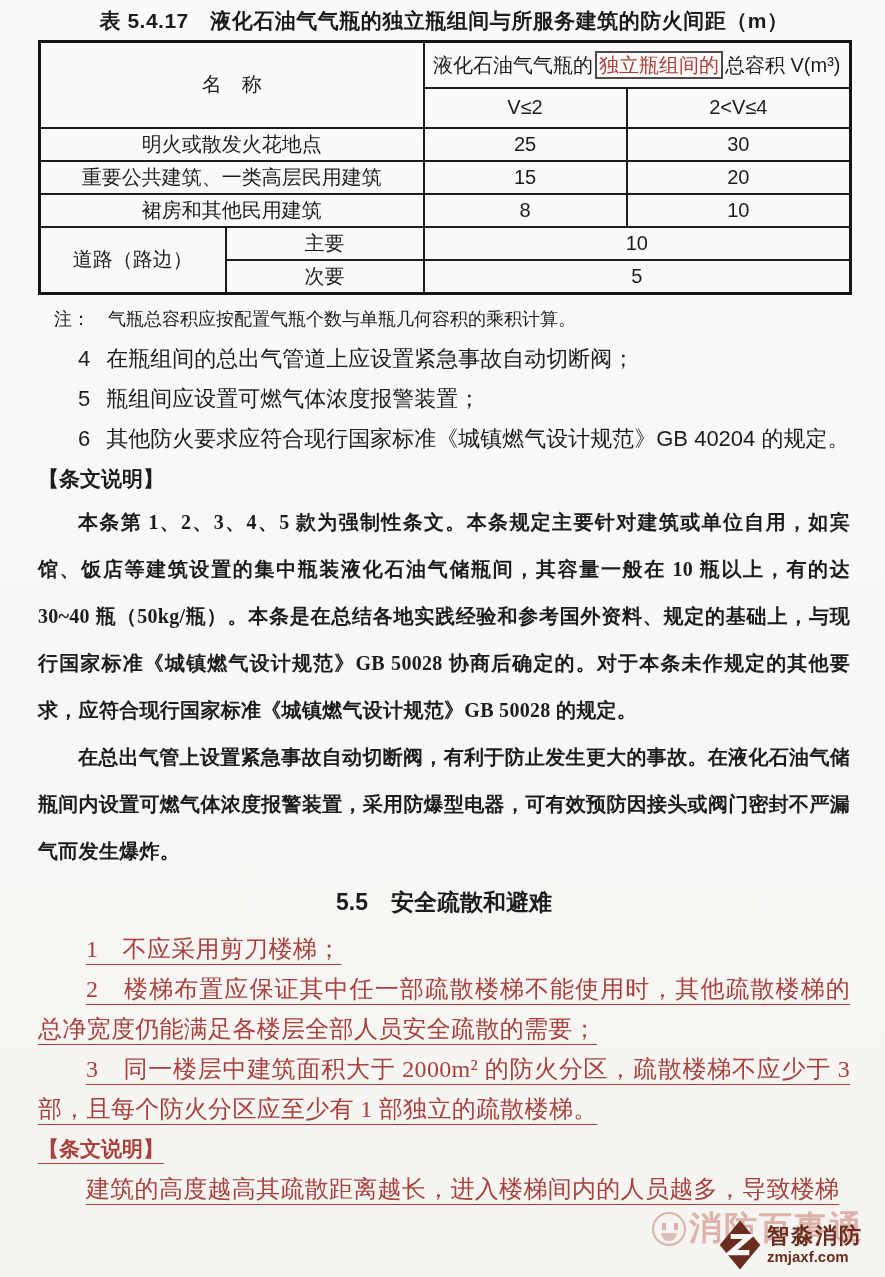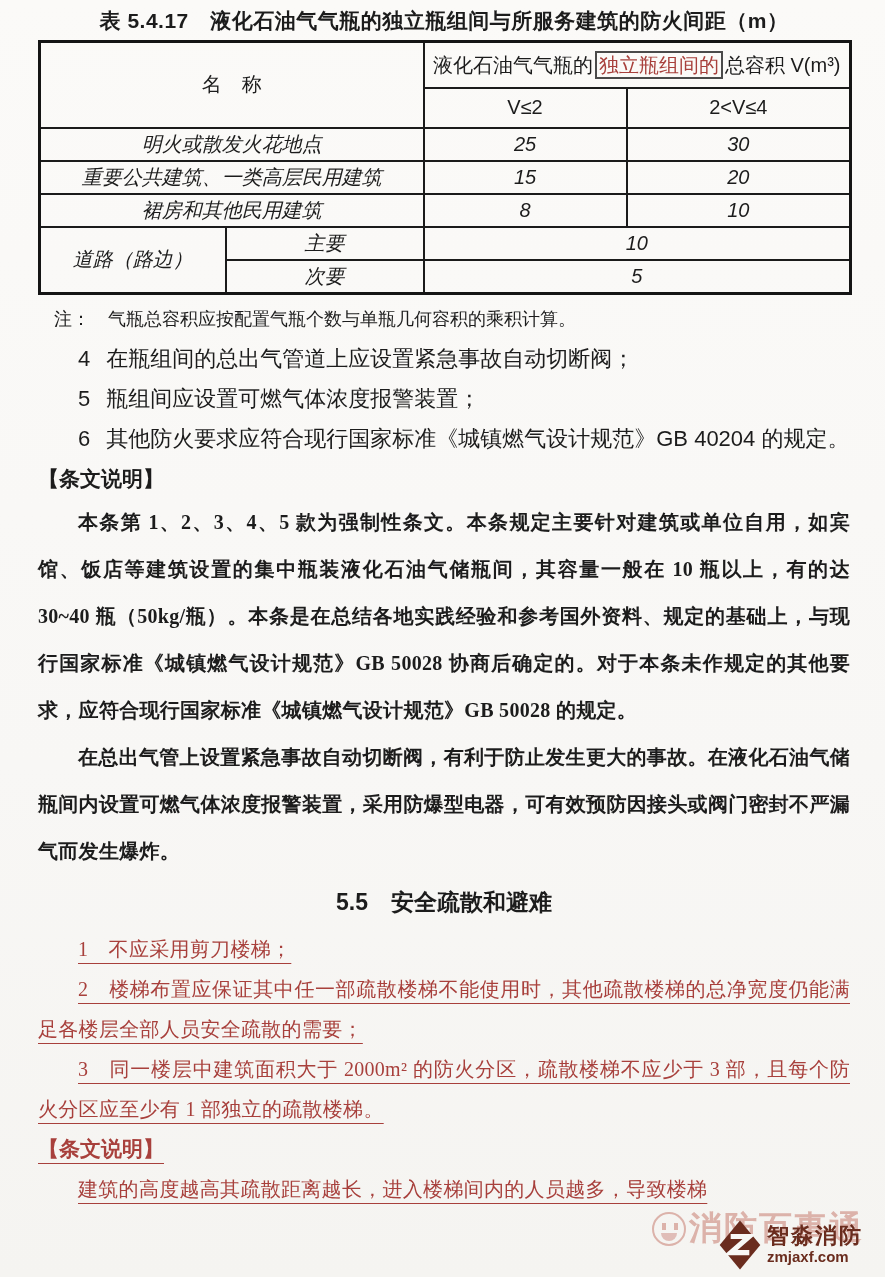--- a/index.html
+++ b/index.html
@@ -28,21 +28,21 @@
     font-size:20px;
     border:3px solid #151515;
   }
   table.fire-table td {
     border:2px solid #1b1b1b;
     text-align:center; vertical-align:middle;
     padding:2px 4px;
   }
   tr.hdr1 { height:46px; }
   tr.hdr2 { height:40px; }
-  tr.datar { height:23px;font-style:italic; }
+  tr.datar { height:23px; }
   td.nm { text-align:left; padding-left:30px; }
   td.sub { text-align:left; padding-left:16px; }
   .hl-box {
     color:#a8403c;
     border:2px solid #4a4a4a;
     padding:0 2px; margin:0 2px;
     display:inline-block; line-height:24px;
   }
   .note {
     font-family:"Liberation Sans","DejaVu Sans",sans-serif;
@@ -75,21 +75,21 @@
     color:#a8403c;
     text-decoration:underline;
     text-decoration-color:#a8403c;
     text-decoration-thickness:1px;
     text-underline-offset:7px;
   }
   .red-intro {
     font-size:20px; line-height:40px; text-align:justify; letter-spacing:.3px;
   }
   .red-item {
-    font-size:20px; line-height:40px; text-align:justify;
+    font-size:24px; line-height:40px; text-align:justify;
     text-indent:2em; letter-spacing:.3px;
   }
   .red-label {
     font-family:"Liberation Sans","DejaVu Sans",sans-serif;
     font-weight:bold; font-size:21px; line-height:40px;
   }
   
   .wm-overlay {
     position:absolute; right:21px; bottom:26px; z-index:1;
     display:flex; align-items:center; gap:3px;

